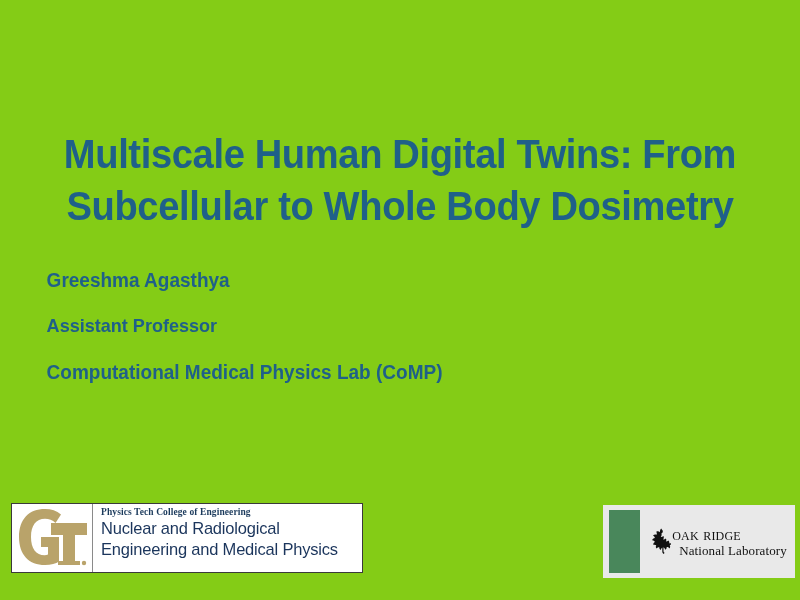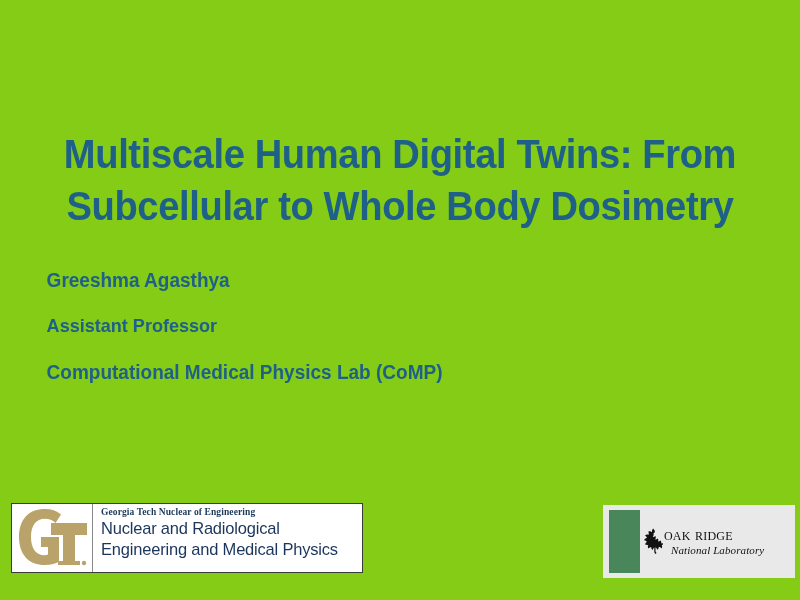--- a/index.html
+++ b/index.html
@@ -132,21 +132,21 @@
   .ornl-bar {
     width: 31px;
     flex: 0 0 31px;
     background: #49875b;
     margin: 5px 0 5px 6px;
   }
   .ornl-text {
     flex: 1 1 auto;
     display: flex;
     align-items: center;
-    justify-content: flex-start;
+    justify-content: center;
     padding-left: 4px;
   }
   .ornl-inner {
     display: flex;
     align-items: flex-start;
   }
   .ornl-leaf {
     flex: 0 0 auto;
     margin-top: 2px;
     margin-right: 1px;
@@ -159,27 +159,26 @@
     font-size: 17px;
     line-height: 17px;
     letter-spacing: 0.2px;
     white-space: nowrap;
     font-variant: small-caps;
     text-transform: lowercase;
   }
   .ornl-line2 {
     color: #111111;
     font-family: "Liberation Serif", serif;
-    font-size: 11px;
+    font-size: 13px;
     line-height: 13px;
     letter-spacing: 0.1px;
     white-space: nowrap;
     margin-top: 1px;
     padding-left: 7px;
-    font-style: italic;
   }
 </style>
 </head>
 <body>
 
 <div class="slide">
 
   <div class="title-block">
     <div class="title-line">Multiscale Human Digital Twins: From</div>
     <div class="title-line">Subcellular to Whole Body Dosimetry</div>
@@ -199,21 +198,21 @@
           <path d="M30 2 C14 2 4 12 4 30 C4 48 14 58 30 58 C36 58 41 56.5 44 54.5 L44 30 L26 30 L26 40 L33 40 L33 47.5 C32 48 31 48.2 29.6 48.2 C21 48.2 16 41.5 16 30 C16 18.5 21 11.8 30 11.8 C34 11.8 37.5 13.2 40.5 16 L46 7.6 C41.6 3.8 36.4 2 30 2 Z"></path>
 
           <path d="M36 16 L72 16 L72 28 L60 28 L60 58 L48 58 L48 28 L36 28 Z"></path>
 
           <rect x="43" y="54" width="22" height="4"></rect>
           <circle cx="69" cy="56" r="2.2"></circle>
         </g>
       </svg>
     </div>
     <div class="gt-text">
-      <div class="gt-eyebrow">Georgia Tech Nuclear of Engineering</div>
+      <div class="gt-eyebrow">Physics Tech College of Engineering</div>
       <div class="gt-dept">Nuclear and Radiological</div>
       <div class="gt-dept">Engineering and Medical Physics</div>
     </div>
   </div>
 
   <div class="ornl-logo">
     <div class="ornl-bar"></div>
     <div class="ornl-text">
       <div class="ornl-inner">
         <div class="ornl-leaf">

